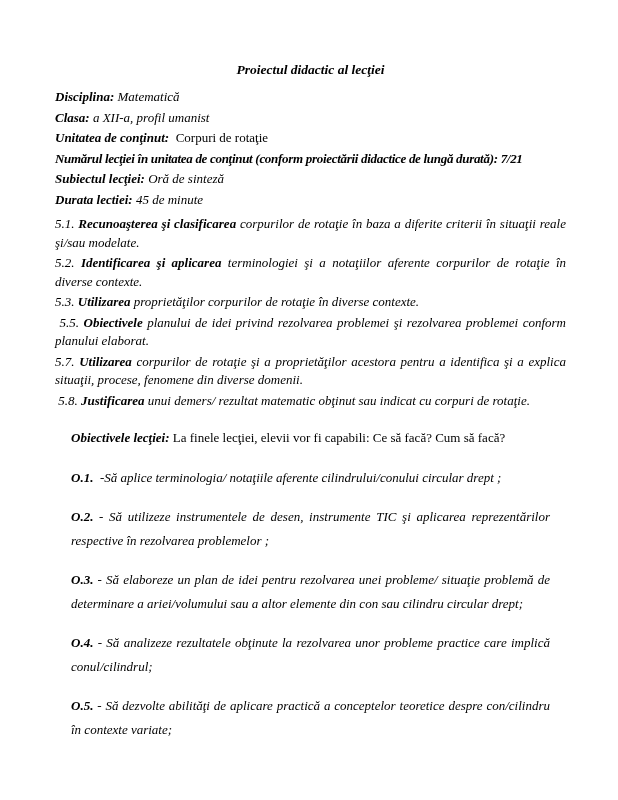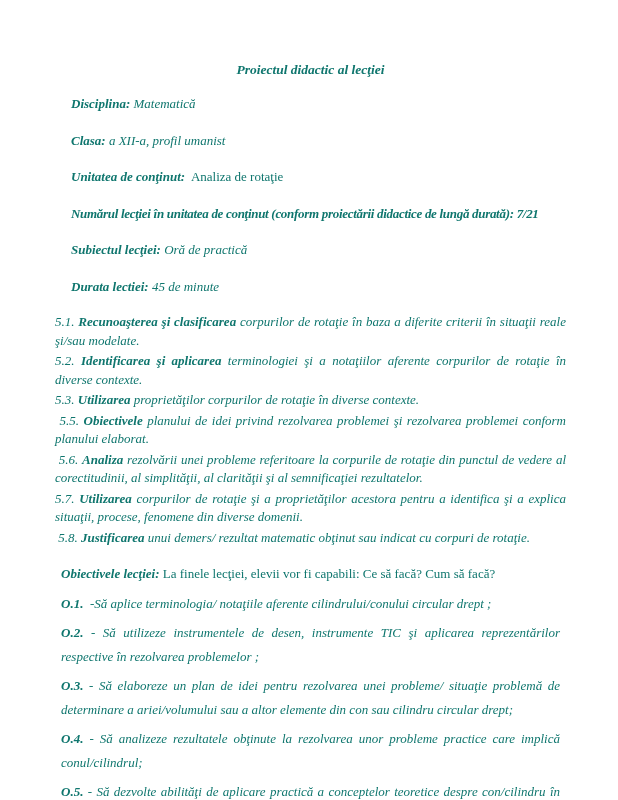--- a/index.html
+++ b/index.html
@@ -5,37 +5,37 @@
   html, body {
     margin: 0;
     padding: 0;
     background: #ffffff;
   }
   .page {
     position: relative;
     width: 618px;
     height: 800px;
     background: #ffffff;
-    color: #0f766e;
+    color: #000000;
     font-family: "Liberation Serif", "DejaVu Serif", serif;
     font-size: 13px;
     box-sizing: border-box;
     padding: 62px 52px 30px 55px;
     overflow: hidden;
   }
   .title {
     font-size: 13.5px;
     font-weight: bold;
     font-style: italic;
     text-align: center;
     margin: 0 0 9px 0;
   }
   
   .meta p {
-    margin: 16px;
+    margin: 0;
     line-height: 20.5px;
     white-space: nowrap;
   }
   .lbl {
     font-weight: bold;
     font-style: italic;
   }
   .val-italic  { font-style: italic; }
   .val-normal  { font-style: normal; }
   .val-boldital{ font-style: italic; font-weight: bold; }
@@ -47,51 +47,50 @@
     line-height: 18.5px;
     font-style: italic;
     text-align: justify;
   }
   .comp .num  { font-style: italic; white-space: pre-wrap; }
   .comp .verb { font-weight: bold; font-style: italic; }
   .comp .rest { font-style: italic; }
   
   .obj { margin-top: 15px; }
   .obj p {
-    margin: 6px;
+    margin: 16px;
     line-height: 23.5px;
     text-align: justify;
   }
   .obj .lead-lbl  { font-weight: bold; font-style: italic; }
   .obj .lead-text { font-style: normal; }
   .obj .num { font-weight: bold; font-style: italic; white-space: pre-wrap; }
   .obj .txt { font-style: italic; }
 </style>
 </head>
 <body>
 
 <div class="page">
 
   <h1 class="title">Proiectul didactic al lecţiei</h1>
 
   <div class="meta">
     <p><span class="lbl">Disciplina:</span> <span class="val-italic">Matematică</span></p>
     <p><span class="lbl">Clasa:</span> <span class="val-italic">a XII-a, profil umanist</span></p>
-    <p><span class="lbl">Unitatea de conţinut:</span>&nbsp; <span class="val-normal">Analiza de rotaţie</span></p>
+    <p><span class="lbl">Unitatea de conţinut:</span>&nbsp; <span class="val-normal">Corpuri de rotaţie</span></p>
     <p class="tight"><span class="lbl">Numărul lecţiei în unitatea de conţinut (conform proiectării didactice de lungă durată):</span> <span class="val-boldital">7/21</span></p>
-    <p><span class="lbl">Subiectul lecţiei:</span> <span class="val-italic">Oră de practică</span></p>
+    <p><span class="lbl">Subiectul lecţiei:</span> <span class="val-italic">Oră de sinteză</span></p>
     <p><span class="lbl">Durata lectiei:</span> <span class="val-italic">45 de minute</span></p>
   </div>
 
   <div class="comp">
     <p><span class="num">5.1. </span><span class="verb">Recunoaşterea şi clasificarea</span><span class="rest"> corpurilor de rotaţie în baza a diferite criterii în situaţii reale şi/sau modelate.</span></p>
     <p><span class="num">5.2. </span><span class="verb">Identificarea şi aplicarea</span><span class="rest"> terminologiei şi a notaţiilor aferente corpurilor de rotaţie în diverse contexte.</span></p>
     <p><span class="num">5.3. </span><span class="verb">Utilizarea</span><span class="rest"> proprietăţilor corpurilor de rotaţie în diverse contexte.</span></p>
     <p><span class="num"> 5.5. </span><span class="verb">Obiectivele</span><span class="rest"> planului de idei privind rezolvarea problemei şi rezolvarea problemei conform planului elaborat.</span></p>
-    <p><span class="num"> 5.6. </span><span class="verb">Analiza</span><span class="rest"> rezolvării unei probleme referitoare la corpurile de rotaţie din punctul de vedere al corectitudinii, al simplităţii, al clarităţii şi al semnificaţiei rezultatelor.</span></p>
     <p><span class="num">5.7. </span><span class="verb">Utilizarea</span><span class="rest"> corpurilor de rotaţie şi a proprietăţilor acestora pentru a identifica şi a explica situaţii, procese, fenomene din diverse domenii.</span></p>
     <p><span class="num"> 5.8. </span><span class="verb">Justificarea</span><span class="rest"> unui demers/ rezultat matematic obţinut sau indicat cu corpuri de rotaţie.</span></p>
   </div>
 
   <div class="obj">
     <p><span class="lead-lbl">Obiectivele lecţiei:</span><span class="lead-text"> La finele lecţiei, elevii vor fi capabili: Ce să facă? Cum să facă?</span></p>
     <p><span class="num">O.1.  </span><span class="txt">-Să aplice terminologia/ notaţiile aferente cilindrului/conului circular drept ;</span></p>
     <p><span class="num">O.2. </span><span class="txt">- Să utilizeze instrumentele de desen, instrumente TIC şi aplicarea reprezentărilor respective în rezolvarea problemelor ;</span></p>
     <p><span class="num">O.3. </span><span class="txt">- Să elaboreze un plan de idei pentru rezolvarea unei probleme/ situaţie problemă de determinare a ariei/volumului sau a altor elemente din con sau cilindru circular drept;</span></p>
     <p><span class="num">O.4. </span><span class="txt">- Să analizeze rezultatele obţinute la rezolvarea unor probleme practice care implică conul/cilindrul;</span></p>

